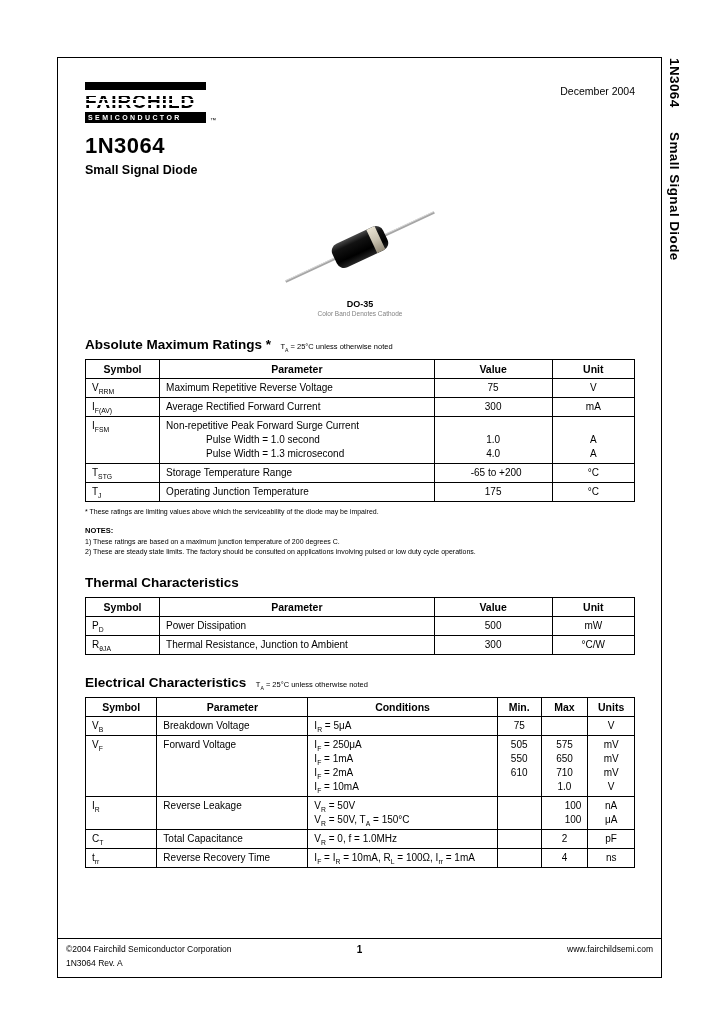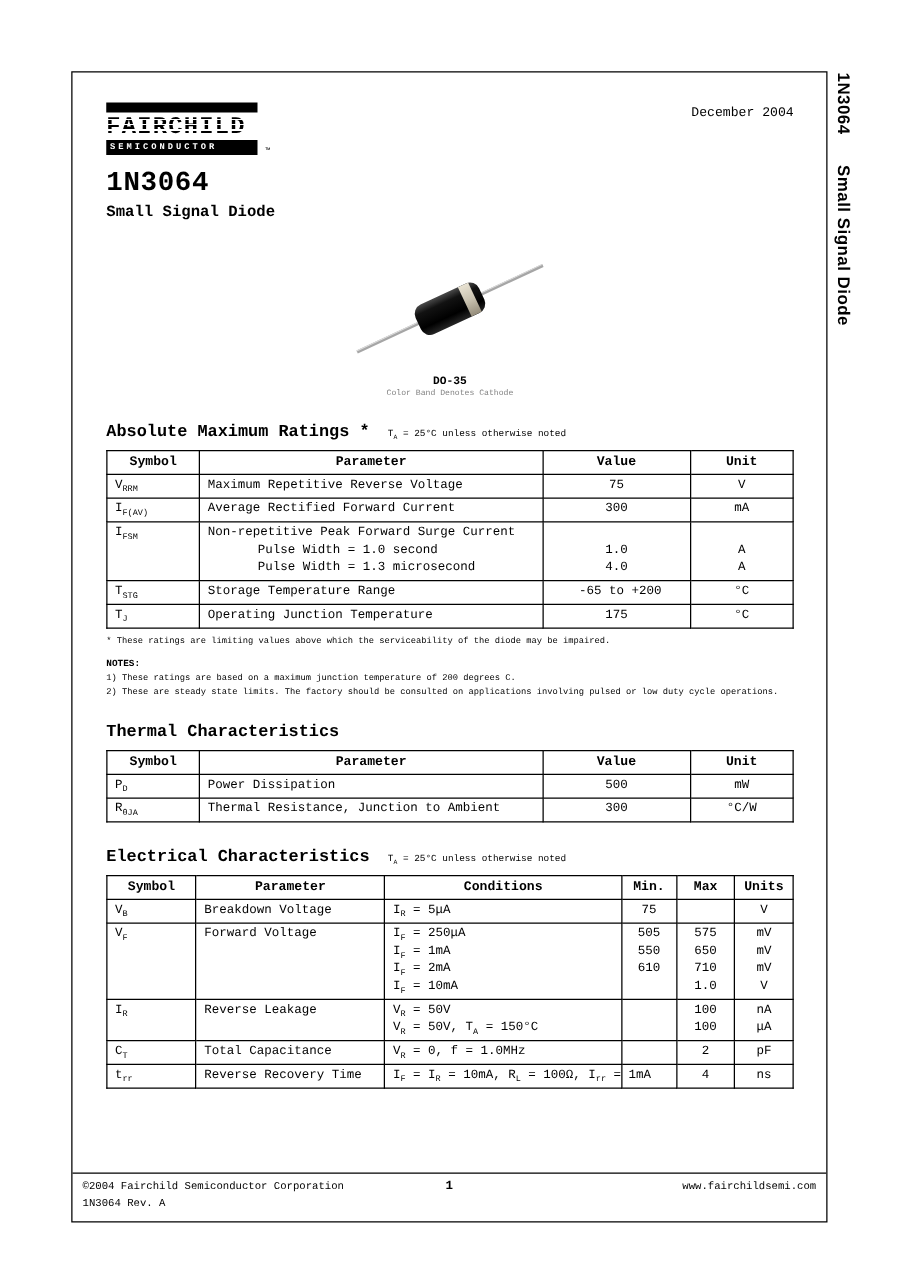--- a/index.html
+++ b/index.html
@@ -9,21 +9,20 @@
     background: #ffffff; color: #000;
     position: relative;
     font-family: "Liberation Sans", sans-serif;
   }
   .page {
     position: absolute; left: 57px; top: 57px;
     width: 605px; height: 921px;
     border: 1px solid #000;
     padding: 24px 26px 0 27px;
     background: #fff;
-    font-family: Liberation Mono, monospace;
   }
   .side-title {
     position: absolute; left: 667px; top: 58px;
     writing-mode: vertical-rl; text-orientation: mixed;
     font-size: 13.5px; font-weight: bold; letter-spacing: 0.4px;
     white-space: nowrap;
   }
   .side-title .side-desc { margin-top: 24px; }
 
   .doc-header { display: flex; justify-content: space-between; align-items: flex-start; }
@@ -377,21 +376,21 @@
               <div class="cell-line">Reverse Leakage</div>
             </td>
             <td style="text-align: left;">
               <div class="cell-line">V<sub>R</sub> = 50V</div>
               <div class="cell-line">V<sub>R</sub> = 50V, T<sub>A</sub> = 150°C</div>
             </td>
             <td style="text-align: center;">
               <div class="cell-line">&nbsp;</div>
               <div class="cell-line">&nbsp;</div>
             </td>
-            <td style="text-align: center; border-radius: 12px;">
+            <td style="text-align: right; border-radius: 12px;">
               <div class="cell-line">100</div>
               <div class="cell-line">100</div>
             </td>
             <td style="text-align: center;">
               <div class="cell-line">nA</div>
               <div class="cell-line">μA</div>
             </td>
           </tr>
           <tr>
             <td style="text-align: left;">

